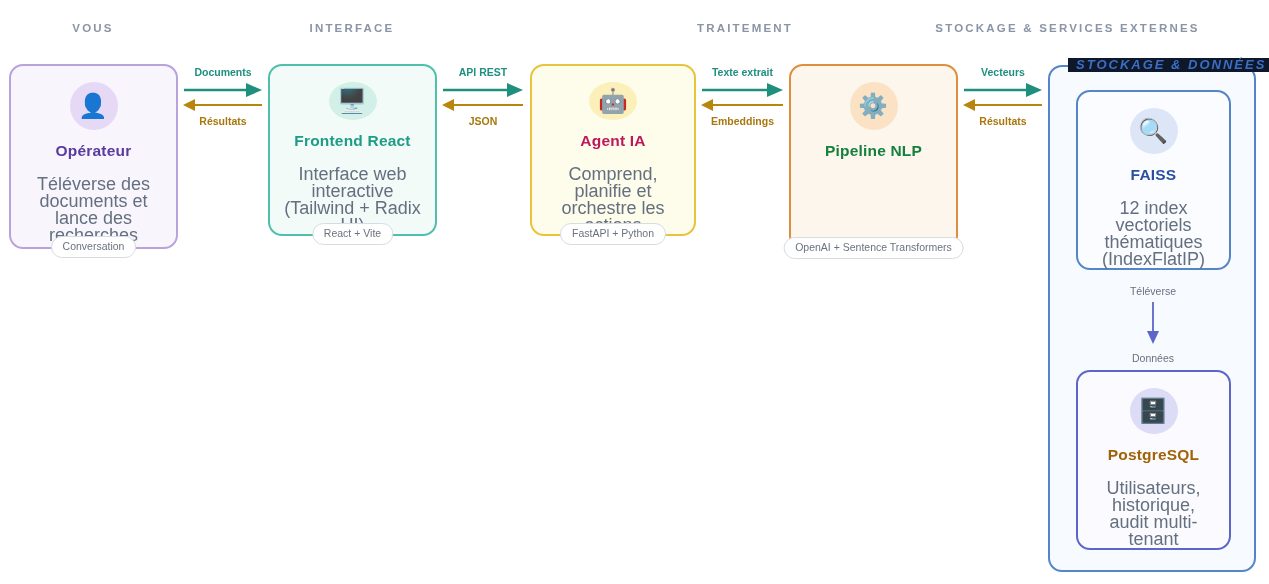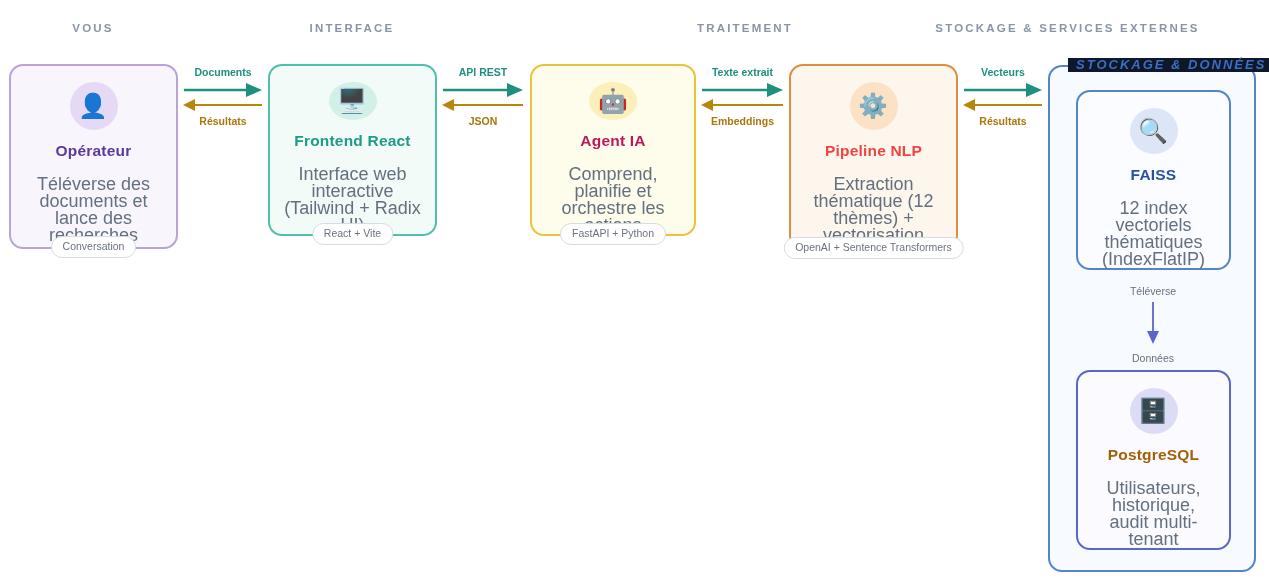--- a/index.html
+++ b/index.html
@@ -94,21 +94,21 @@
   .node.v-teal { border-color: #4fc0ab; background: #f3fbf8; }
   .node.v-teal .node-icon-wrap { background: #d2f0e7; }
   .node.v-teal .node-title { color: #1f9c86; }
 
   .node.v-yellow { border-color: #e8c33c; background: #fefcea; }
   .node.v-yellow .node-icon-wrap { background: #fbf0b9; }
   .node.v-yellow .node-title { color: #be185d; }
 
   .node.v-orange { border-color: #dd8e3f; background: #fdf6ed; }
   .node.v-orange .node-icon-wrap { background: #fbe2c4; }
-  .node.v-orange .node-title { color: #ef4444; }
+  .node.v-orange .node-title { color: #15803d; }
 
   .node.v-blue { border-color: #5585c9; background: #fbfcff; }
   .node.v-blue .node-icon-wrap { background: #dde6f7; }
   .node.v-blue .node-title { color: #2b4fa0; }
 
   .node.v-indigo { border-color: #5b66c8; background: #fbfbff; }
   .node.v-indigo .node-icon-wrap { background: #dcdcf6; }
   .node.v-indigo .node-title { color: #a16207; }
 
   
@@ -199,21 +199,20 @@
   <div class="node-title">Agent IA</div>
   <div class="node-desc">Comprend, planifie et orchestre les actions</div>
   <div class="node-badge">FastAPI + Python</div>
 </div>
 
 <div class="node v-orange" style="left:789px;top:64px;width:169px;height:186px;">
   <div class="node-icon-wrap">
     <span>⚙️</span>
   </div>
   <div class="node-title">Pipeline NLP</div>
-  <div class="node-desc">Extraction thématique (12 thèmes) + vectorisation</div>
   <div class="node-badge">OpenAI + Sentence Transformers</div>
 </div>
 
 <div class="cluster" style="left:1048px;top:65px;width:208px;height:507px;">
   <div class="cluster-label">STOCKAGE &amp; DONNÉES</div>
 
   <div class="node v-blue" style="left:26px;top:23px;width:155px;height:180px;">
     <div class="node-icon-wrap">
       <span>🔍</span>
     </div>

